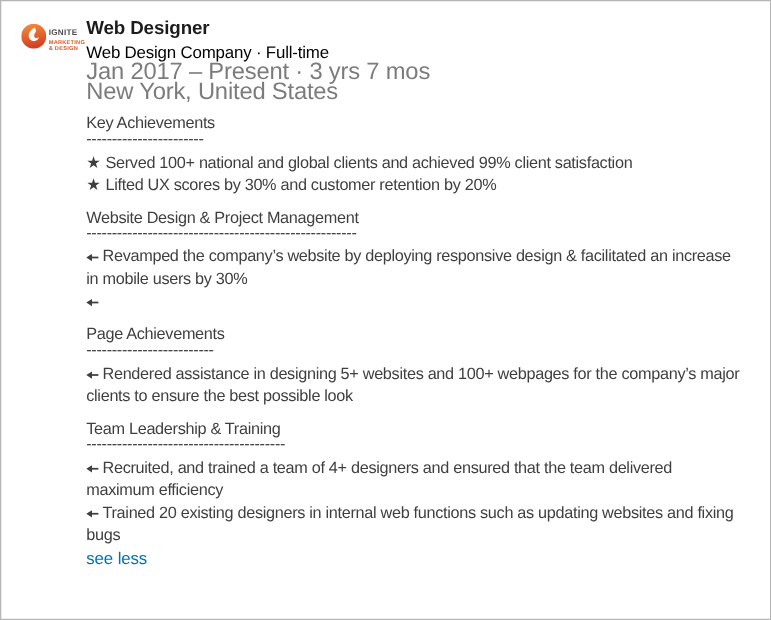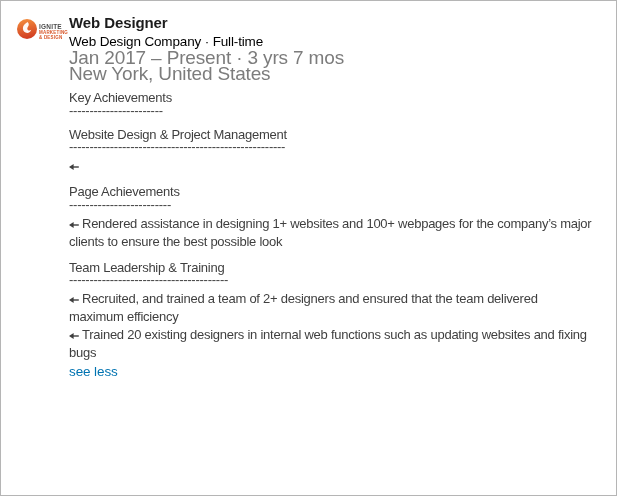--- a/index.html
+++ b/index.html
@@ -77,55 +77,63 @@
       <div class="company">Web Design Company · Full-time</div>
       <div class="meta">Jan 2017 – Present · 3 yrs 7 mos</div>
       <div class="meta">New York, United States</div>
 
       <div class="description">
 
         
         <div class="sec">
           <div class="sec-heading">Key Achievements</div>
           <div class="sec-dashes">-----------------------</div>
+          <div class="sec-items">
+            <div class="b-line"><span class="star-bullet">★</span><span>Served 100+ national and global clients and achieved 99% client satisfaction</span></div>
+            <div class="b-line"><span class="star-bullet">★</span><span>Lifted UX scores by 30% and customer retention by 20%</span></div>
+          </div>
         </div>
 
         
         <div class="sec">
           <div class="sec-heading">Website Design &amp; Project Management</div>
           <div class="sec-dashes">-----------------------------------------------------</div>
           <div class="sec-items">
+            <div class="b-line"><span class="arrow-bullet"><svg width="10" height="8" viewBox="0 0 10 8">
+                    <path d="M0 4 L4.6 1.1 L4.6 6.9 Z" fill="#3f3f3f"></path>
+                    <rect x="3.6" y="3.3" width="6.2" height="1.4" fill="#3f3f3f"></rect>
+                  </svg></span><span>Revamped the company’s website by deploying responsive design &amp; facilitated an increase in mobile users by 30%</span></div>
             <div class="b-line"><span class="arrow-bullet"><svg width="10" height="8" viewBox="0 0 10 8">
                     <path d="M0 4 L4.6 1.1 L4.6 6.9 Z" fill="#3f3f3f"></path>
                     <rect x="3.6" y="3.3" width="6.2" height="1.4" fill="#3f3f3f"></rect>
                   </svg></span></div>
           </div>
         </div>
 
         
         <div class="sec">
           <div class="sec-heading">Page Achievements</div>
           <div class="sec-dashes">-------------------------</div>
           <div class="sec-items">
             <div class="b-line"><span class="arrow-bullet"><svg width="10" height="8" viewBox="0 0 10 8">
                     <path d="M0 4 L4.6 1.1 L4.6 6.9 Z" fill="#3f3f3f"></path>
                     <rect x="3.6" y="3.3" width="6.2" height="1.4" fill="#3f3f3f"></rect>
-                  </svg></span><span>Rendered assistance in designing 1+ websites and 100+ webpages for the company’s major clients to ensure the best possible look</span></div>
+                  </svg></span><span>Rendered assistance in designing 5+ websites and 100+ webpages for the company’s major clients to ensure the best possible look</span></div>
           </div>
         </div>
 
         
         <div class="sec">
           <div class="sec-heading">Team Leadership &amp; Training</div>
           <div class="sec-dashes">---------------------------------------</div>
           <div class="sec-items">
             <div class="b-line"><span class="arrow-bullet"><svg width="10" height="8" viewBox="0 0 10 8">
                     <path d="M0 4 L4.6 1.1 L4.6 6.9 Z" fill="#3f3f3f"></path>
                     <rect x="3.6" y="3.3" width="6.2" height="1.4" fill="#3f3f3f"></rect>
-                  </svg></span><span>Recruited, and trained a team of 2+ designers and ensured that the team delivered maximum efficiency</span></div>
+                  </svg></span><span>Recruited, and trained a team of 4+ designers and ensured that the team delivered maximum efficiency</span></div>
             <div class="b-line"><span class="arrow-bullet"><svg width="10" height="8" viewBox="0 0 10 8">
                     <path d="M0 4 L4.6 1.1 L4.6 6.9 Z" fill="#3f3f3f"></path>
                     <rect x="3.6" y="3.3" width="6.2" height="1.4" fill="#3f3f3f"></rect>
                   </svg></span><span>Trained 20 existing designers in internal web functions such as updating websites and fixing bugs</span></div>
           </div>
         </div>
 
         <div class="see-less">see less</div>
       </div>
     </div>

